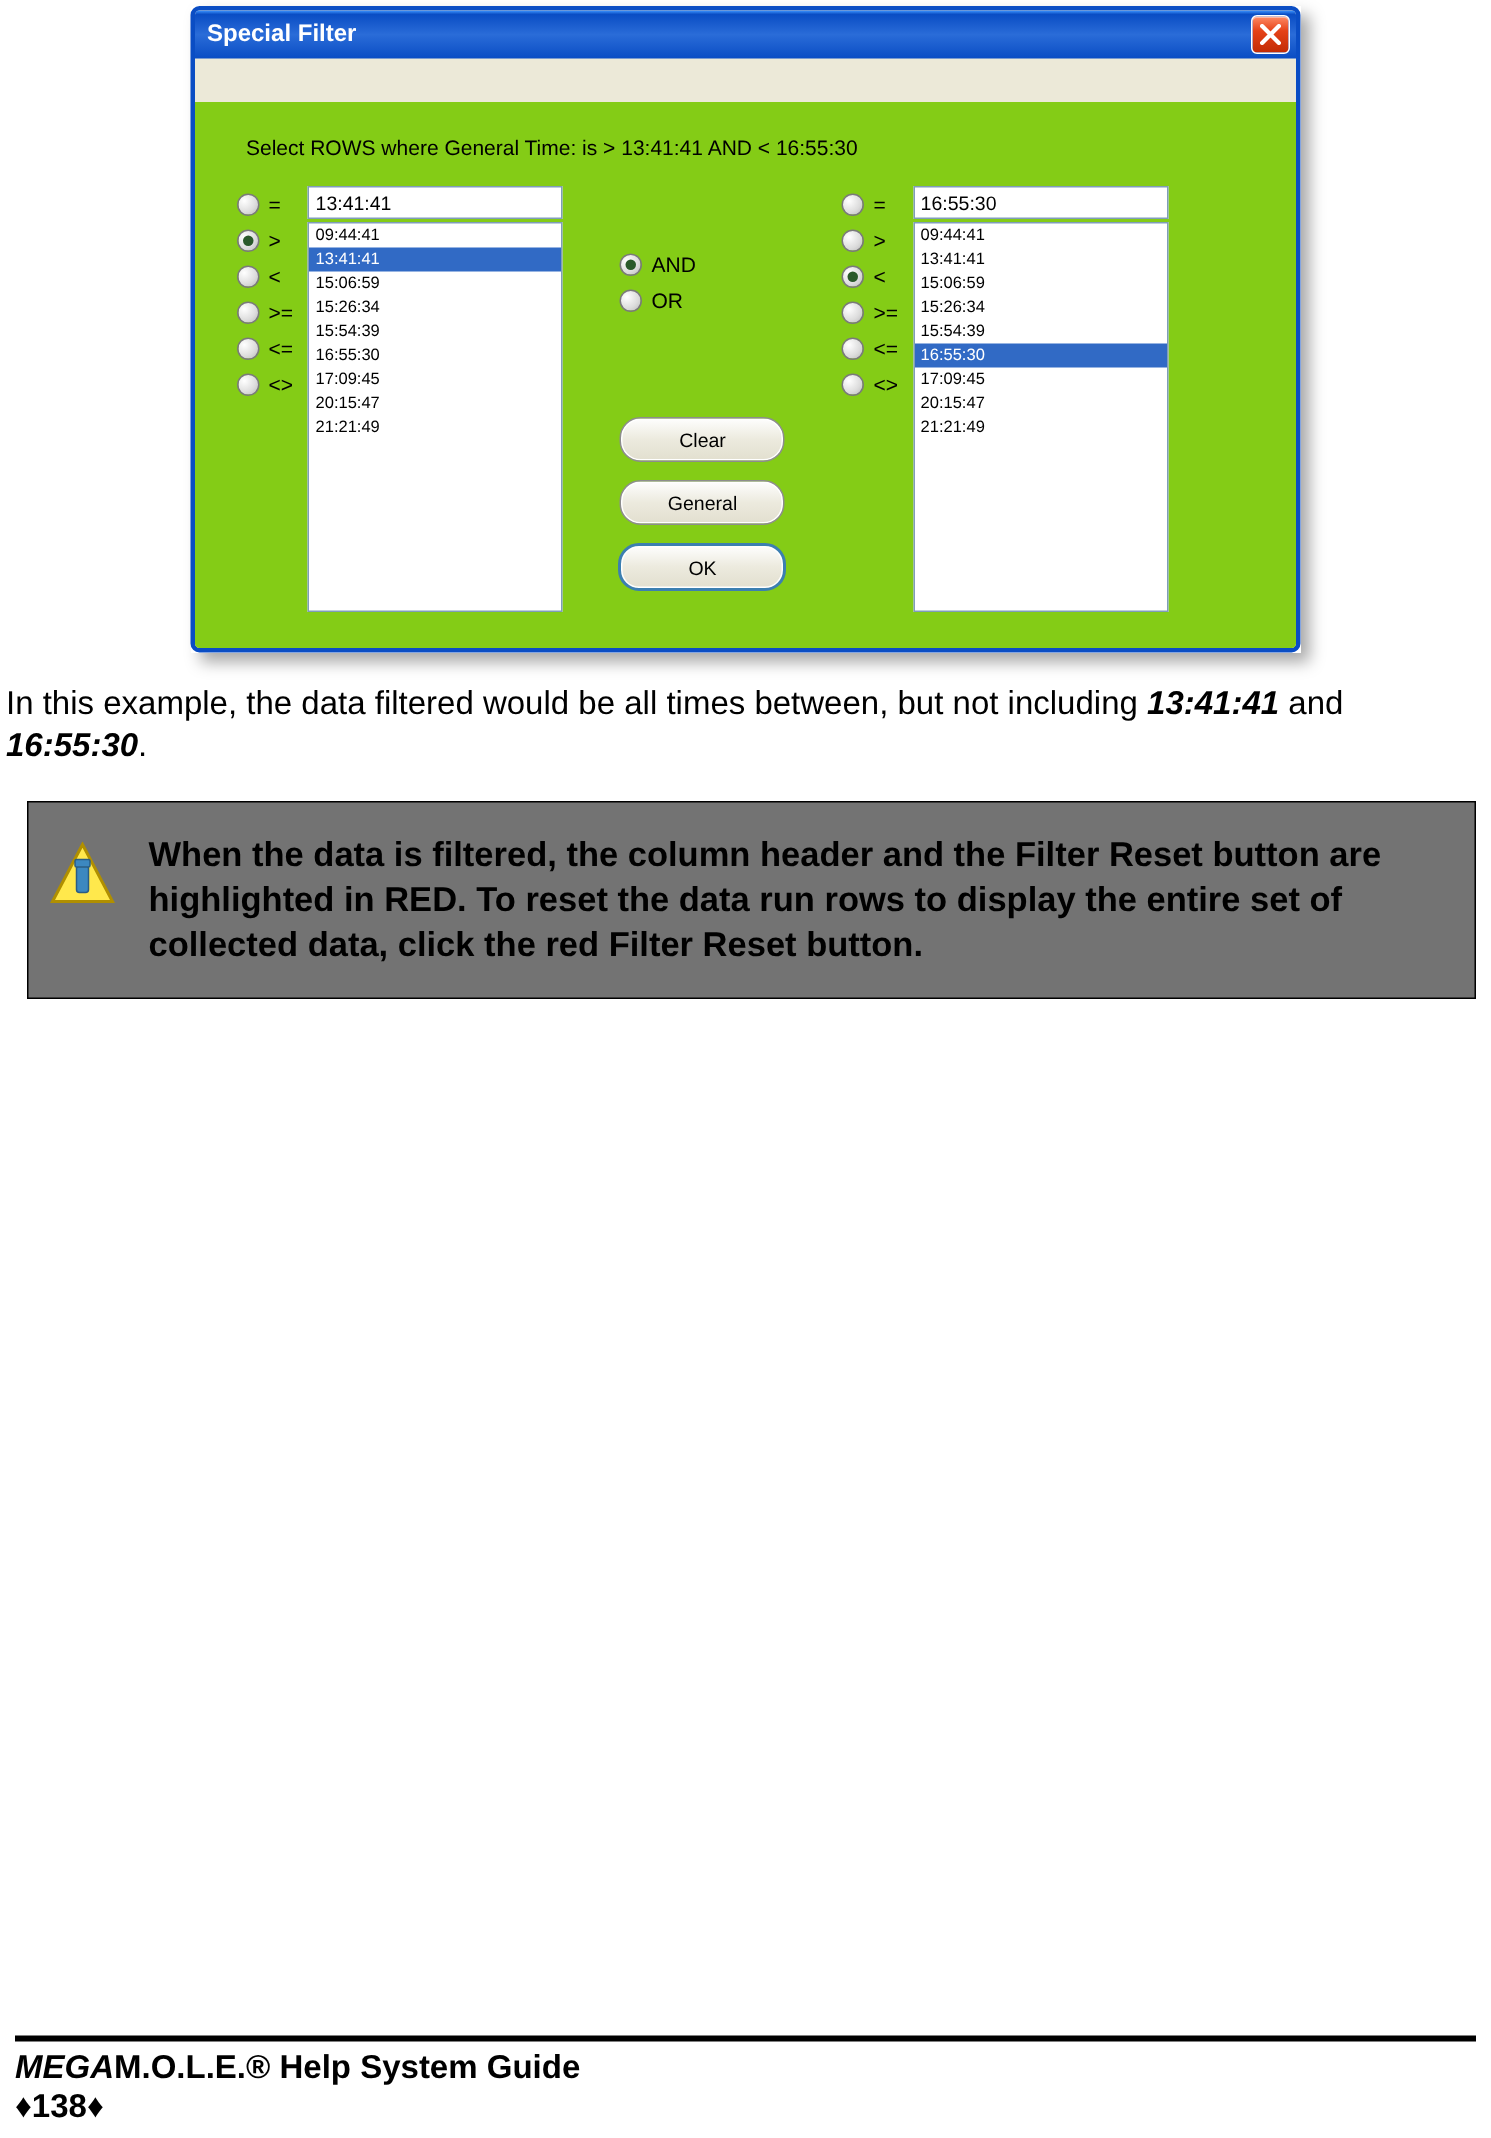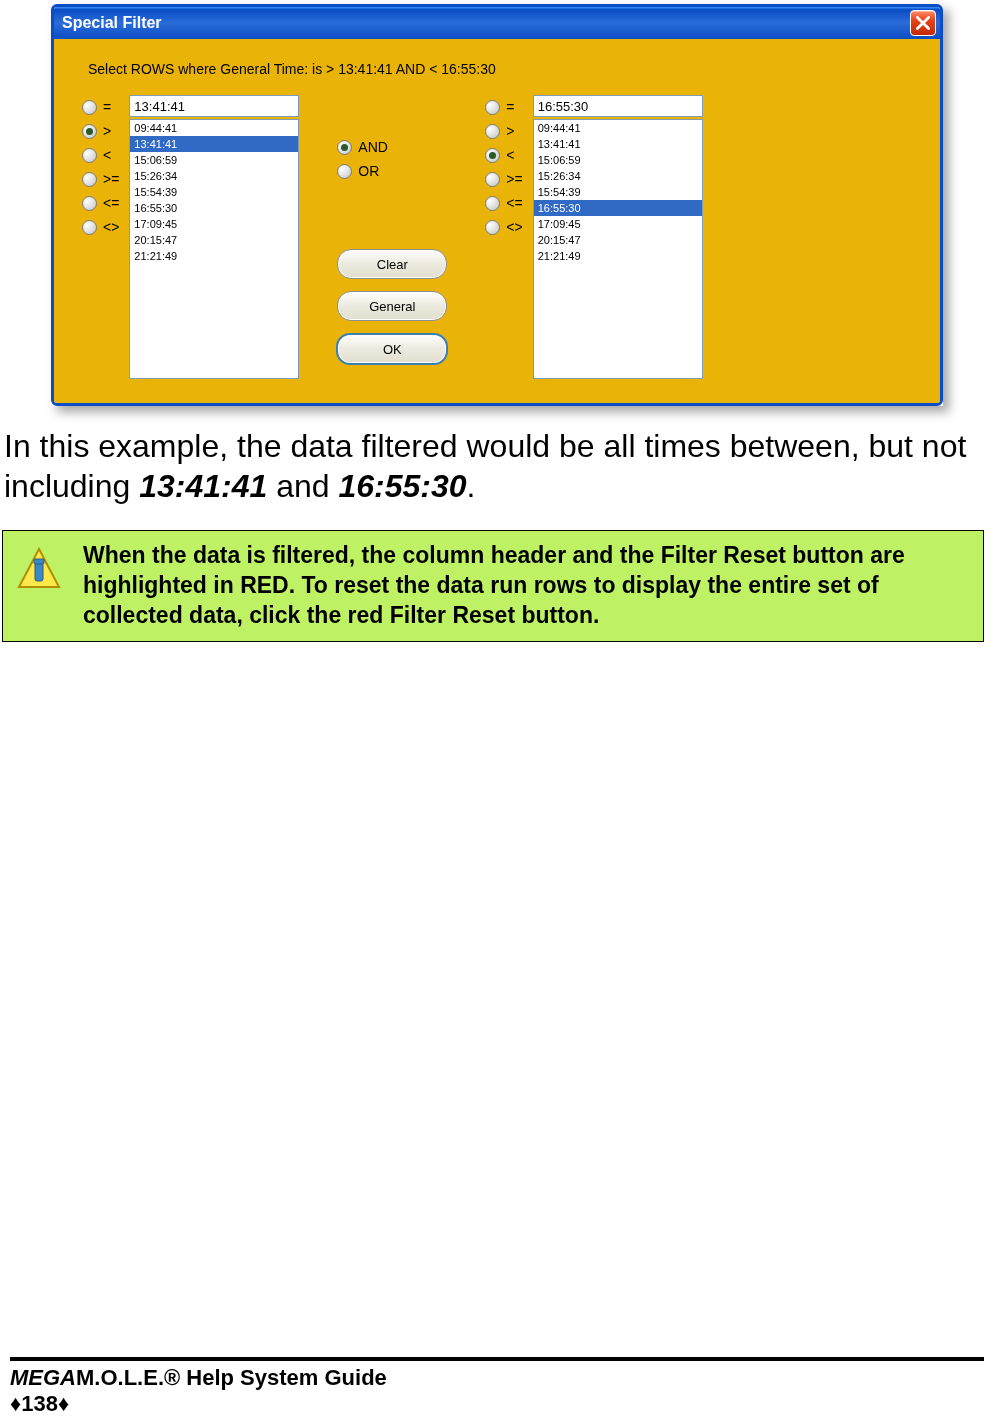--- a/index.html
+++ b/index.html
@@ -12,21 +12,21 @@
     background: #fff;
   }
   .page {
     padding: 0 0 0 0;
     box-sizing: border-box;
     min-height: 1425px;
     position: relative;
   }
   
   .dialog-outer {
-    width: 892px;
+    width: 740px;
     margin: 0 auto 20px auto;
     padding-top: 4px;
   }
   .dialog-shadow {
     box-shadow: 6px 6px 10px rgba(0,0,0,0.35);
   }
   .dialog-frame {
     border: 3px solid #0a4dc4;
     border-radius: 6px;
     overflow: hidden;
@@ -50,25 +50,26 @@
     border-radius: 4px;
     background: linear-gradient(to bottom, #ff8b65, #e54218 40%, #c22b05);
     border: 1px solid #fff;
     display: flex;
     align-items: center;
     justify-content: center;
     box-shadow: inset 0 1px 0 rgba(255,255,255,0.4);
   }
   .close-btn svg { width: 14px; height: 14px; }
   .dialog-body {
-    background: #eab308;
+    background: #84cc16;
     padding: 16px 28px 24px 28px;
     font-family: Tahoma, "MS Sans Serif", sans-serif;
     font-size: 14px;
     color: #000;
+    margin-top: 29px;
   }
   .instruction-line {
     margin: 6px 0 18px 6px;
     font-size: 14px;
   }
   .filter-row {
     display: flex;
     align-items: flex-start;
   }
   .side-block {
@@ -167,32 +168,32 @@
     border: 1px solid #8d8d8d;
     border-radius: 14px;
     box-shadow: inset 0 0 0 1px #fff;
   }
   .xp-button.default-btn {
     border: 2px solid #3c7fb1;
   }
   
   .para {
     margin: 18px 10px 10px 4px;
-    font-size: 32px;
+    font-size: 22px;
     line-height: 1.25;
   }
   .para .bi { font-weight: bold; font-style: italic; }
   
   .note-box {
-    margin: 24px 10px 0 2px;
+    margin: 24px 10px 0 18px;
     border: 1px solid #000;
-    background: #bef264;
+    background: #737373;
     display: flex;
     align-items: flex-start;
-    padding: 10px 14px;
+    padding: 20px 14px;
   }
   .note-icon {
     flex: 0 0 auto;
     margin-right: 22px;
     margin-top: 6px;
   }
   .note-text {
     font-weight: bold;
     font-size: 23px;
     line-height: 1.3;

